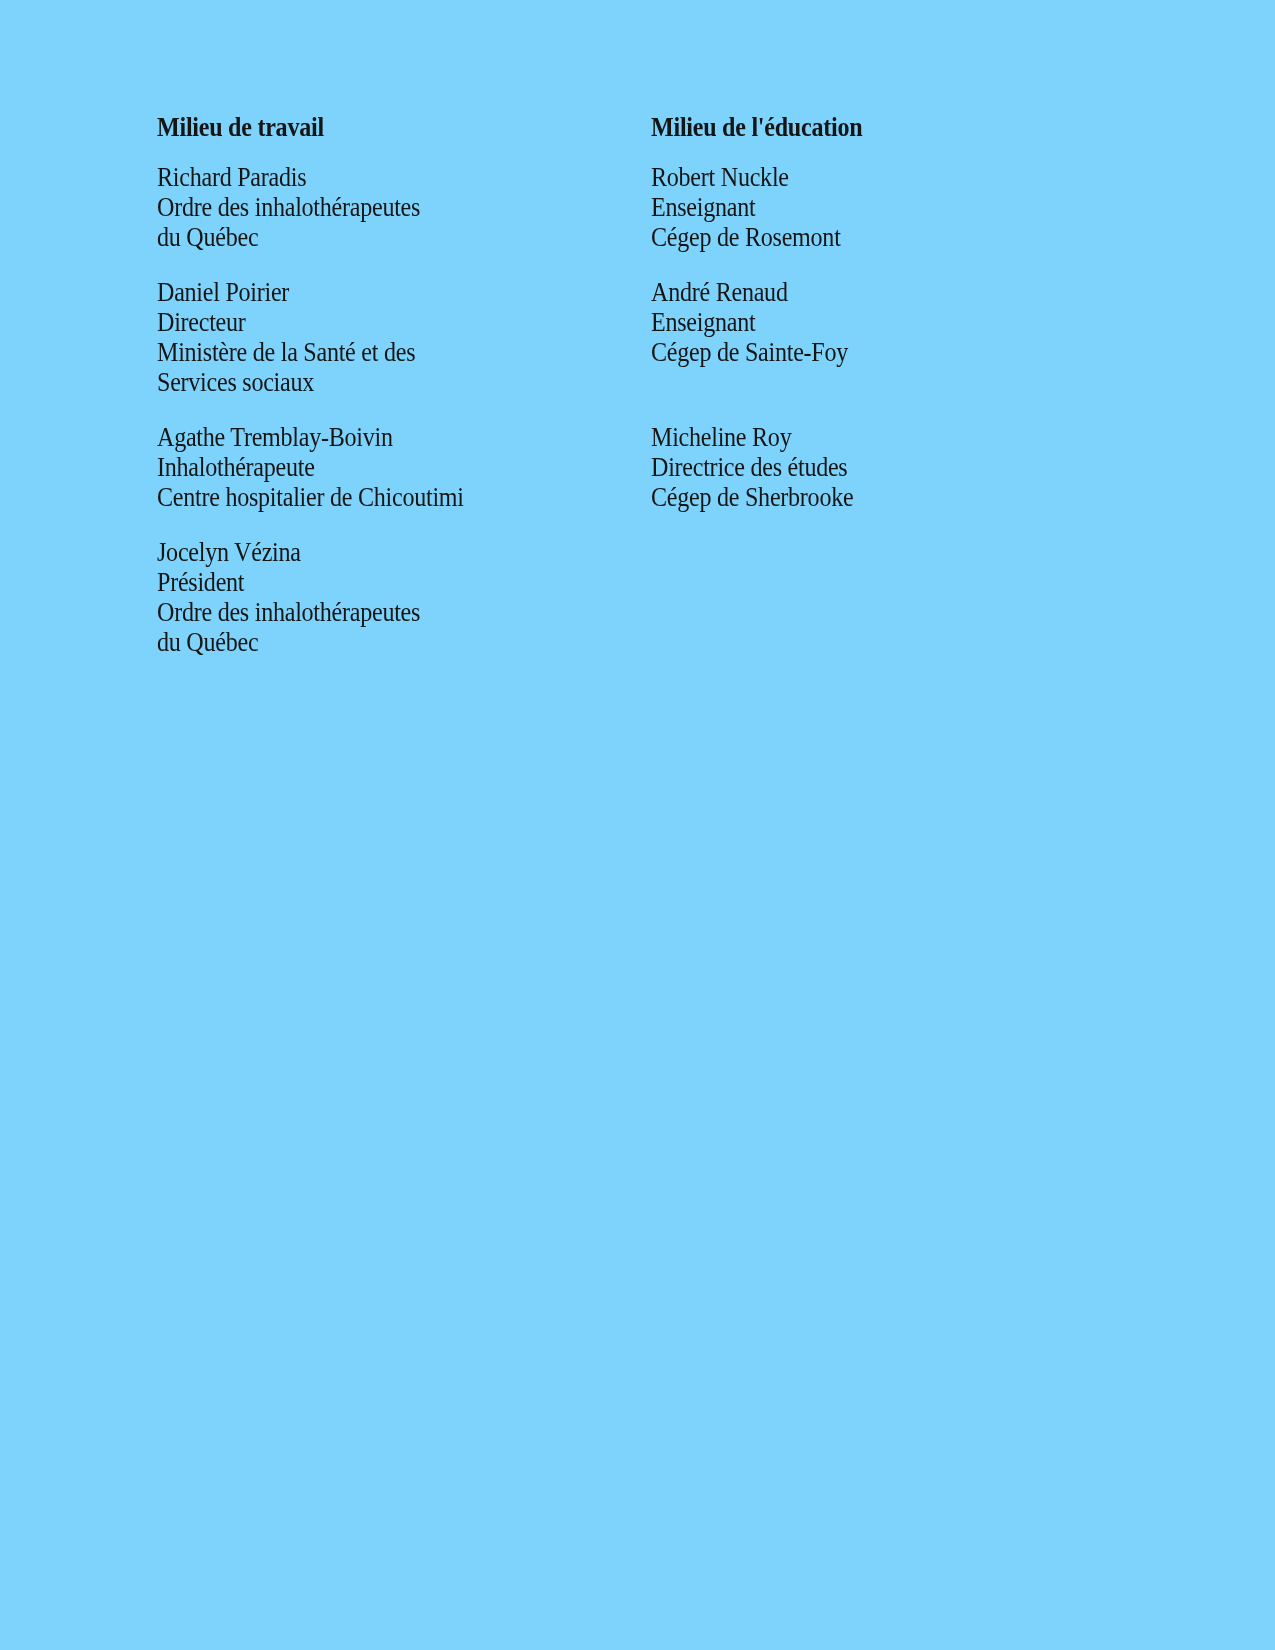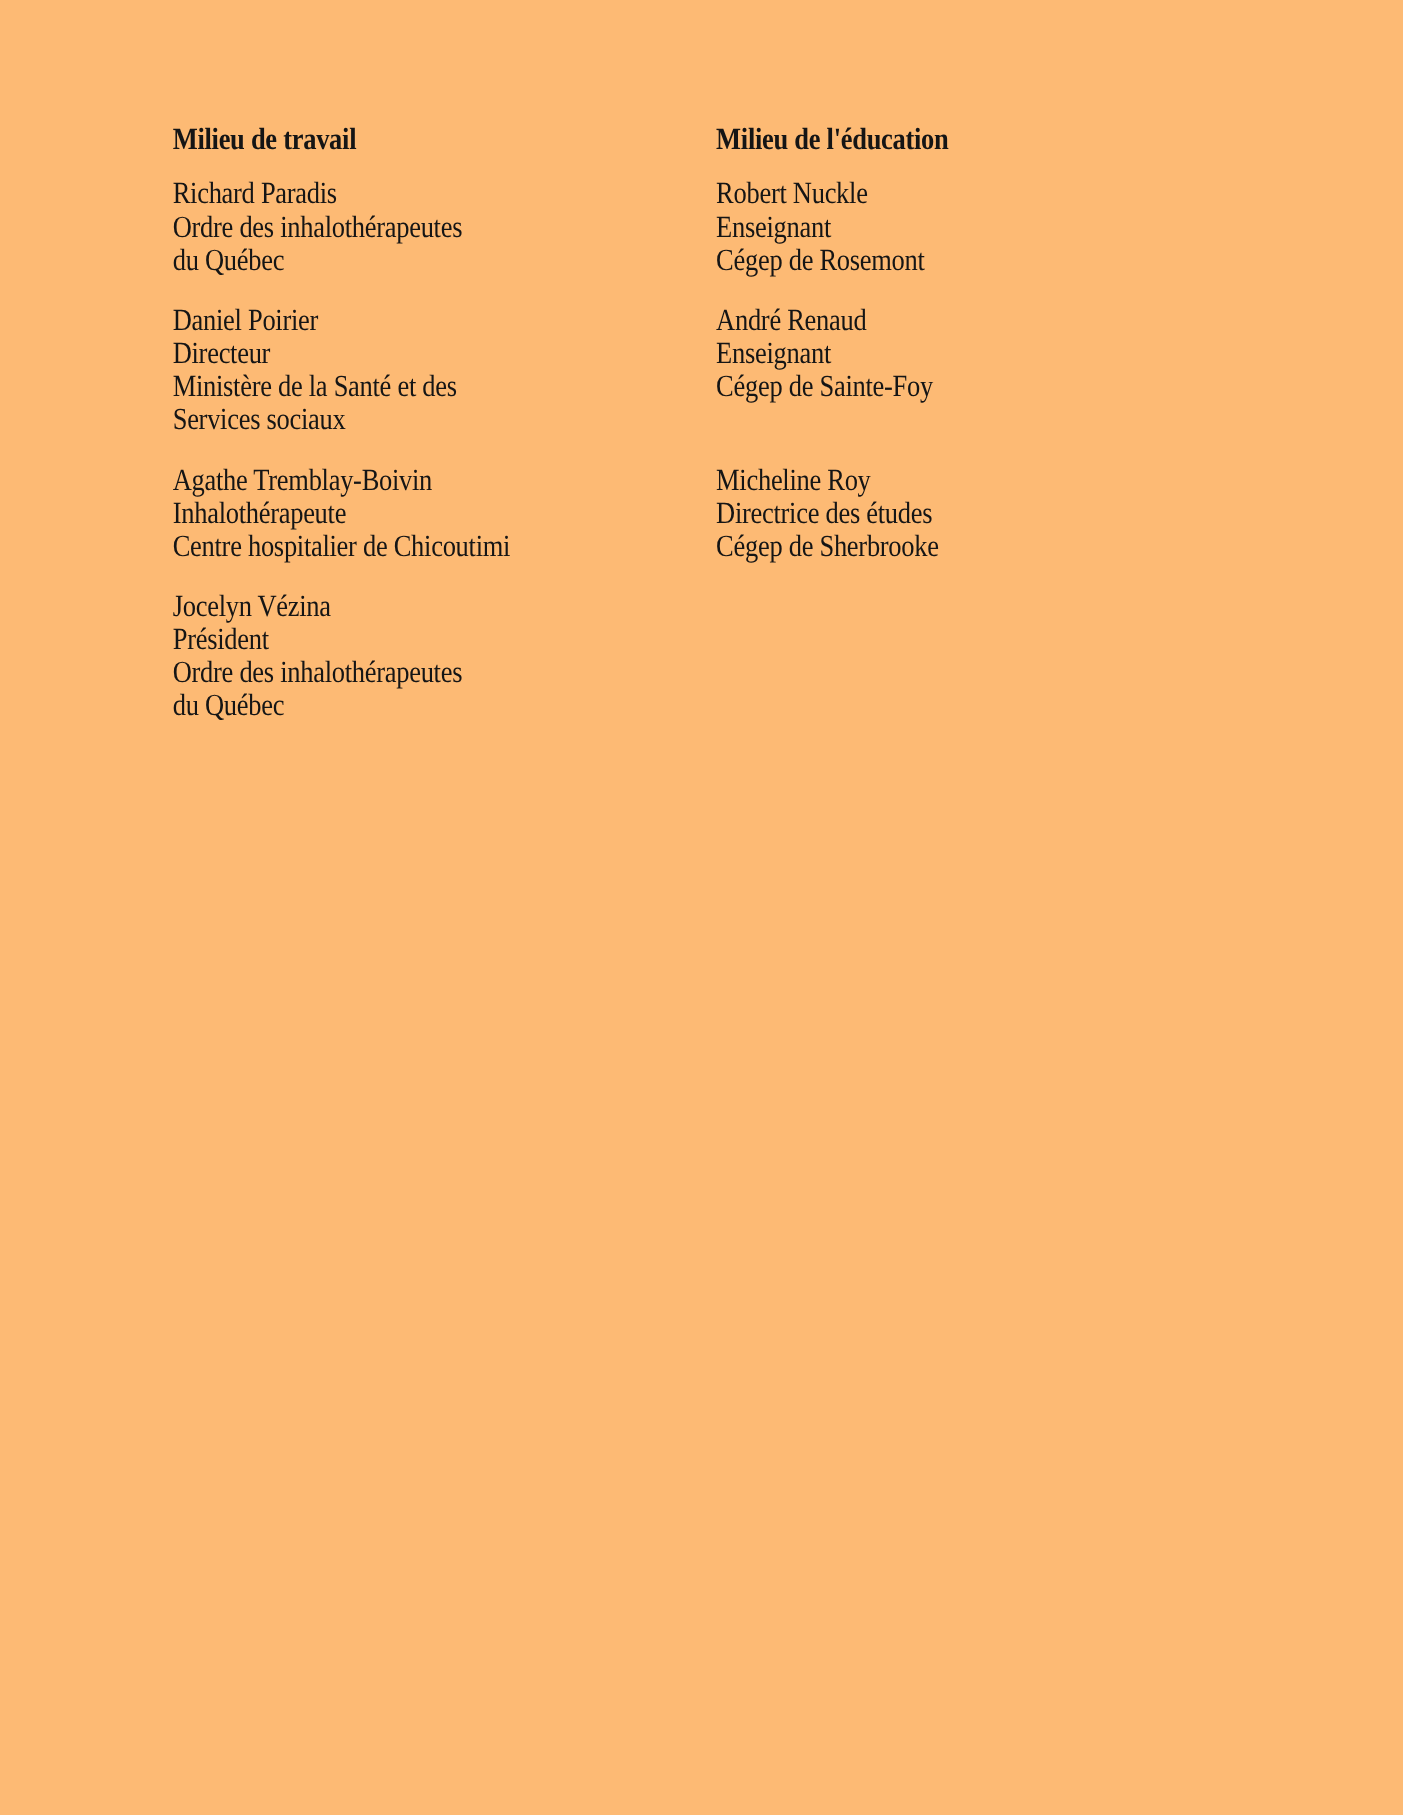--- a/index.html
+++ b/index.html
@@ -4,21 +4,21 @@
 <style>
   html, body {
     margin: 0;
     padding: 0;
     background: #ffffff;
   }
   .page {
     position: relative;
     width: 1275px;
     height: 1650px;
-    background: #fdba74;
+    background: #7dd3fc;
     overflow: hidden;
     font-family: "Liberation Serif", "DejaVu Serif", serif;
     color: #151515;
   }
   .content {
     position: absolute;
     left: 157px;
     top: 112px;
     display: grid;
     grid-template-columns: 494px 460px;

